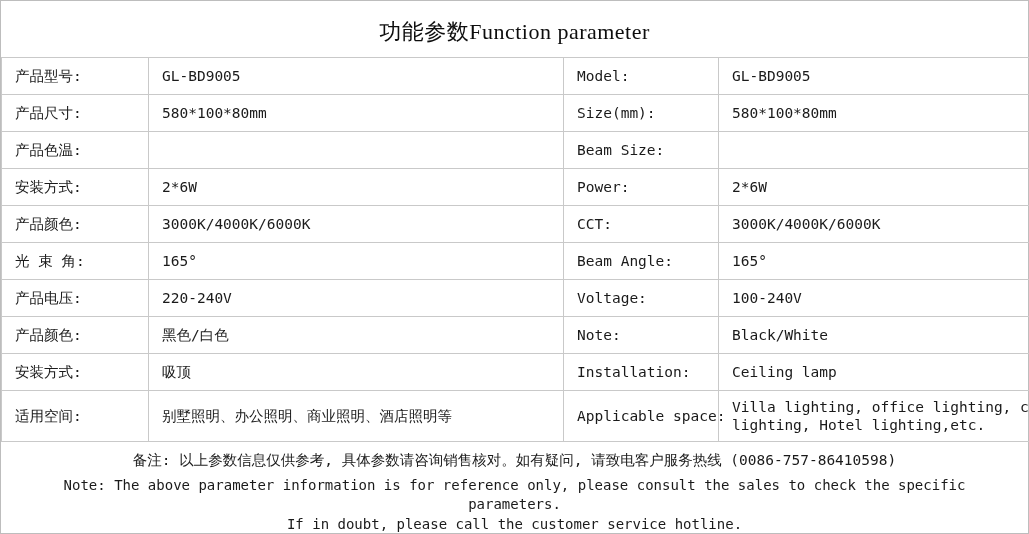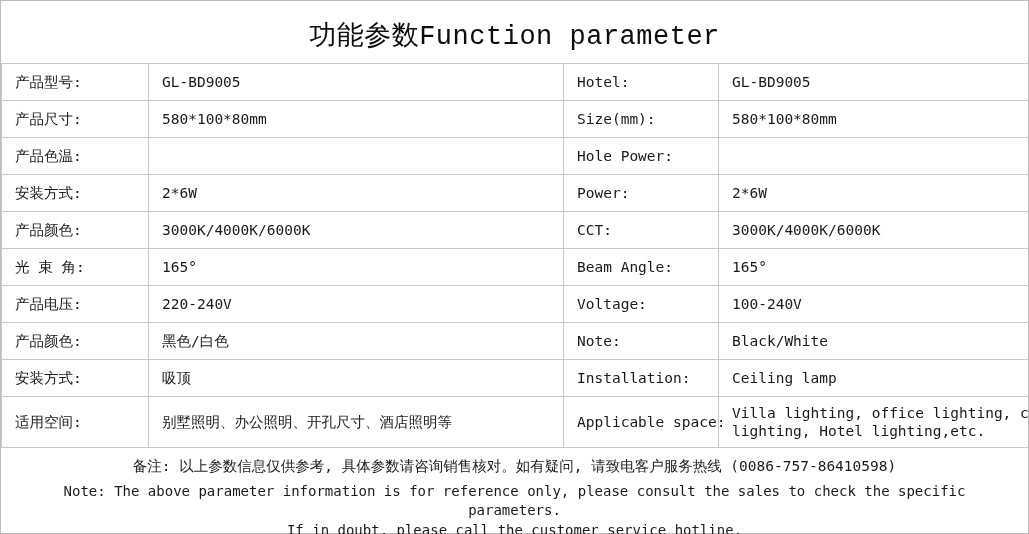--- a/index.html
+++ b/index.html
@@ -17,22 +17,22 @@
   .page {
     position: relative;
     width: 1029px;
     height: 534px;
     box-sizing: border-box;
     border: 1px solid #bdbdbd;
     background: #ffffff;
   }
   .title {
     text-align: center;
-    font-size: 27px;
-    font-family: Liberation Mono, monospace;
+    font-size: 22px;
+    font-family: Liberation Serif, serif;
     letter-spacing: 0.5px;
     padding-top: 16px;
     padding-bottom: 10px;
     color: #0d0d0d;
     font-weight: normal;
   }
   table.spec {
     width: 1027px;
     border-collapse: collapse;
     table-layout: fixed;
@@ -75,35 +75,35 @@
 <div class="page">
 
   <div class="title">功能参数Function parameter</div>
 
   <table class="spec">
     <tbody>
 
       <tr>
         <td class="cn-label">产品型号:</td>
         <td class="cn-value">GL-BD9005</td>
-        <td class="en-label">Hotel:</td>
+        <td class="en-label">Model:</td>
         <td class="en-value">GL-BD9005</td>
       </tr>
 
       <tr>
         <td class="cn-label">产品尺寸:</td>
         <td class="cn-value">580*100*80mm</td>
         <td class="en-label">Size(mm):</td>
         <td class="en-value">580*100*80mm</td>
       </tr>
 
       <tr>
         <td class="cn-label">产品色温:</td>
         <td class="cn-value"></td>
-        <td class="en-label">Hole Power:</td>
+        <td class="en-label">Beam Size:</td>
         <td class="en-value"></td>
       </tr>
 
       <tr>
         <td class="cn-label">安装方式:</td>
         <td class="cn-value">2*6W</td>
         <td class="en-label">Power:</td>
         <td class="en-value">2*6W</td>
       </tr>
 
@@ -137,21 +137,21 @@
 
       <tr>
         <td class="cn-label">安装方式:</td>
         <td class="cn-value">吸顶</td>
         <td class="en-label">Installation:</td>
         <td class="en-value">Ceiling lamp</td>
       </tr>
 
       <tr class="tall">
         <td class="cn-label">适用空间:</td>
-        <td class="cn-value">别墅照明、办公照明、开孔尺寸、酒店照明等</td>
+        <td class="cn-value">别墅照明、办公照明、商业照明、酒店照明等</td>
         <td class="en-label en-label-wrap">Applicable space:</td>
         <td class="en-value">Villa lighting, office lighting, commercial lighting, Hotel lighting,etc.</td>
       </tr>
 
     </tbody>
   </table>
 
   <div class="note-cn">备注: 以上参数信息仅供参考, 具体参数请咨询销售核对。如有疑问, 请致电客户服务热线 (0086-757-86410598)</div>
   <div class="note-en">
     <span>Note: The above parameter information is for reference only, please consult the sales to check the specific parameters.</span>

